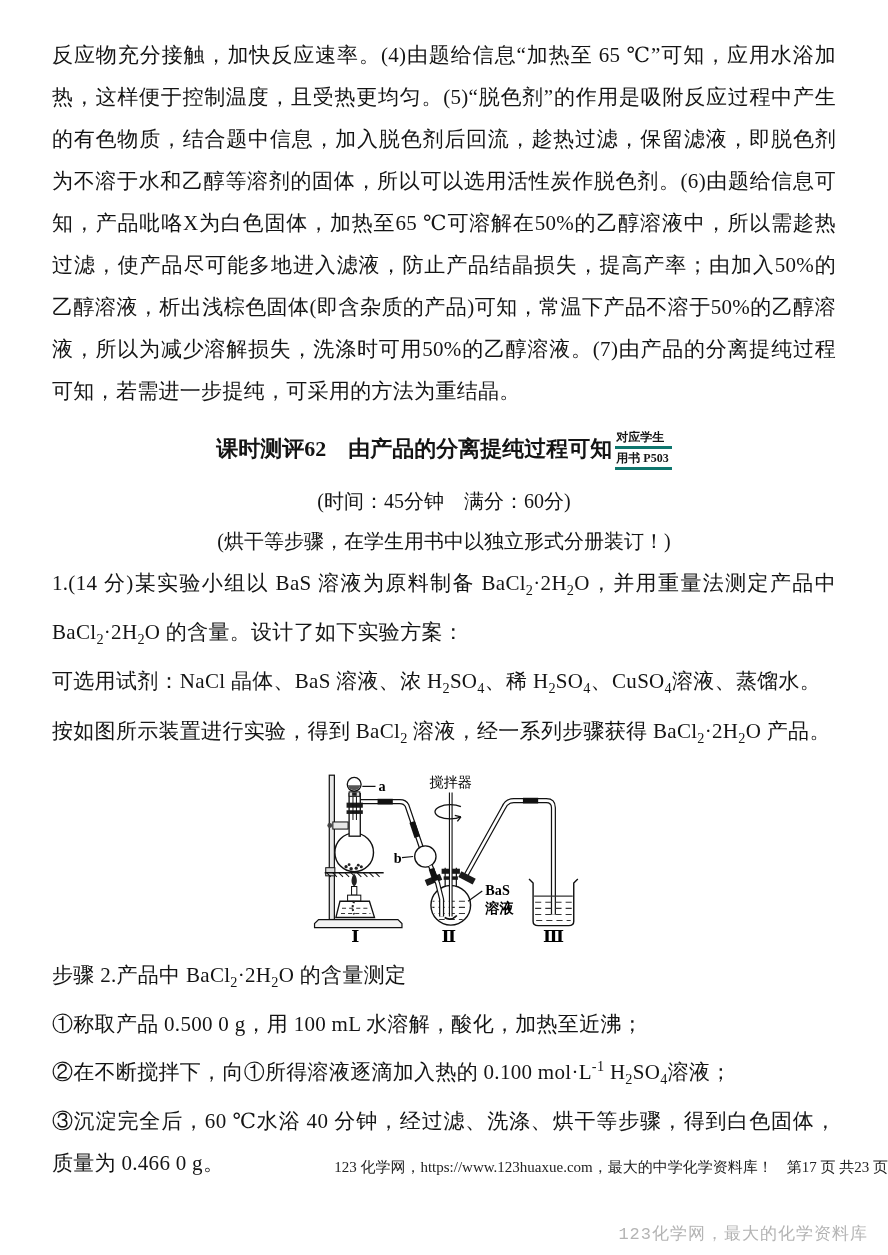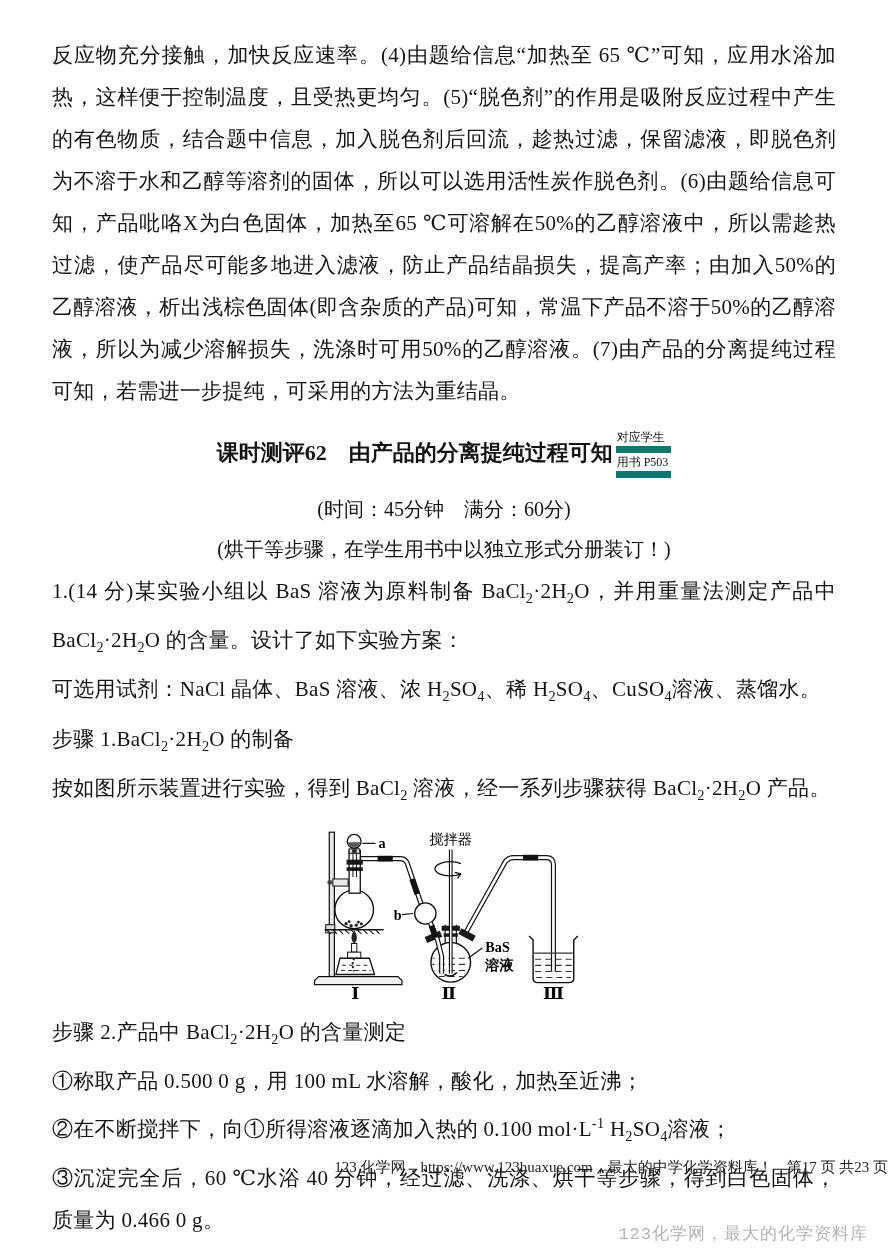--- a/index.html
+++ b/index.html
@@ -17,21 +17,21 @@
   .para sup{font-size:0.68em;}
   .sec-title{
     margin-top:16px;text-align:center;font-weight:bold;font-size:22px;
     line-height:30px;
   }
   .sec-title .ttl{vertical-align:middle;}
   .ref{
     display:inline-block;vertical-align:middle;margin-left:3px;
     font-size:12px;font-weight:normal;line-height:1.5;text-align:left;
   }
-  .ref span{display:block;border-bottom:7px solid #0f766e;padding:0 3px 0 1px;}
+  .ref span{display:block;border-bottom:3px solid #0f766e;padding:0 3px 0 1px;font-weight:bold;}
   .meta{margin-top:16px;text-align:center;font-size:20px;line-height:30px;}
   .note{margin-top:10px;text-align:center;font-size:20px;line-height:30px;}
   .qblock{margin-top:6px;}
   .diagram{margin:4px 0 2px 246px;width:336px;}
   .diagram svg{display:block;}
   .footer{
     position:absolute;top:1158px;left:0;right:0;text-align:right;
     font-size:15px;color:#222;
   }
   .footer .pages{margin-left:14px;}
@@ -52,21 +52,20 @@
     <span class="ttl">课时测评62　由产品的分离提纯过程可知</span><span class="ref"><span>对应学生</span><span>用书 P503</span></span>
   </div>
 
   <div class="meta">(时间：45分钟　满分：60分)</div>
 
   <div class="note">(烘干等步骤，在学生用书中以独立形式分册装订！)</div>
 
   <div class="qblock">
     <p class="para">1.(14 分)某实验小组以 BaS 溶液为原料制备 BaCl<sub>2</sub>·2H<sub>2</sub>O，并用重量法测定产品中 BaCl<sub>2</sub>·2H<sub>2</sub>O 的含量。设计了如下实验方案：</p>
     <p class="para">可选用试剂：NaCl 晶体、BaS 溶液、浓 H<sub>2</sub>SO<sub>4</sub>、稀 H<sub>2</sub>SO<sub>4</sub>、CuSO<sub>4</sub>溶液、蒸馏水。</p>
-    <p class="para">步骤 1.BaCl<sub>2</sub>·2H<sub>2</sub>O 的制备</p>
     <p class="para">按如图所示装置进行实验，得到 BaCl<sub>2</sub> 溶液，经一系列步骤获得 BaCl<sub>2</sub>·2H<sub>2</sub>O 产品。</p>
   </div>
 
   <div class="diagram">
     <svg width="336" height="185" viewBox="0 0 330 182" xmlns="http://www.w3.org/2000/svg">
 
       <g>
         <path d="M 61 38 H 100 Q 105 38 107 42 L 121 83" fill="none" stroke="#111" stroke-width="5"></path>
         <path d="M 61 38 H 100 Q 105 38 107 42 L 121 83" fill="none" stroke="#fff" stroke-width="2.6"></path>
       </g>

